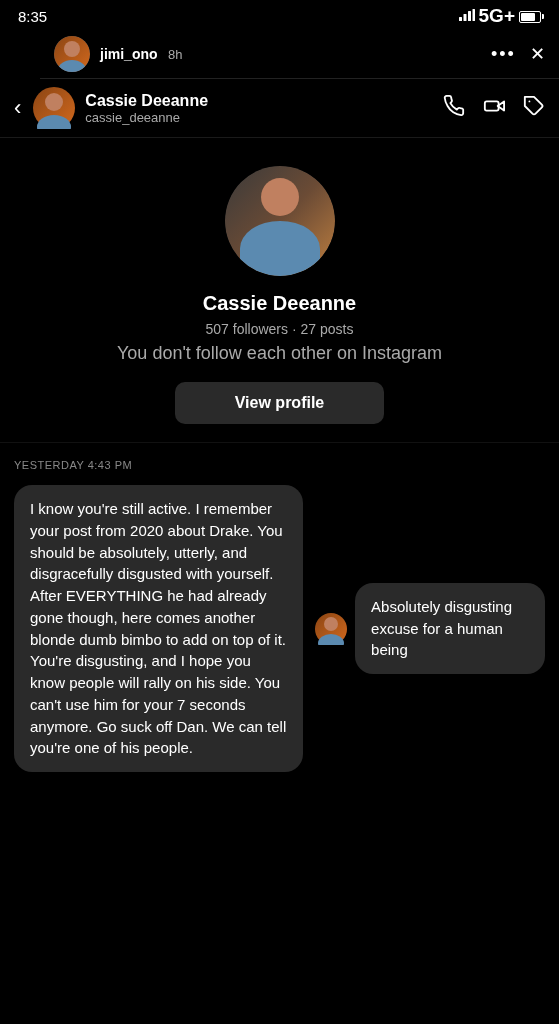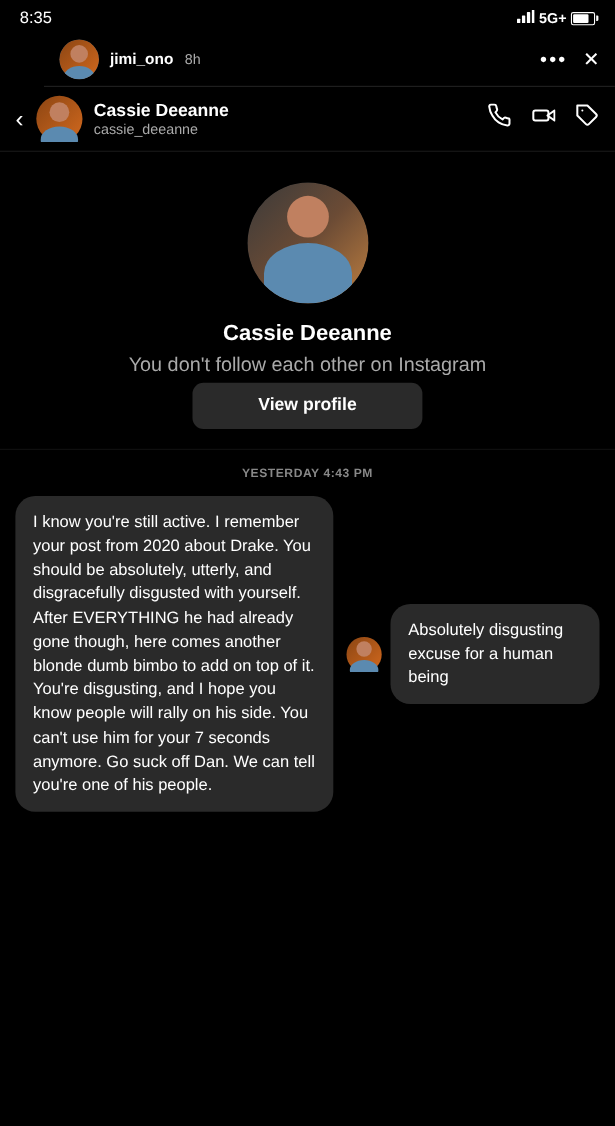--- a/index.html
+++ b/index.html
@@ -229,40 +229,41 @@
       font-size: 14px;
       color: #aaa;
     }
     .profile-follow-status {
       font-size: 18px;
       color: #aaa;
     }
 
     
     .view-profile-btn {
+      margin-top: 12px;
       background: #2a2a2a;
       border: none;
       border-radius: 10px;
       padding: 12px 60px;
       color: #fff;
       font-size: 16px;
       font-weight: 600;
       cursor: pointer;
     }
 
     
     .chat-area {
       padding: 16px 14px;
     }
 
     .chat-timestamp {
-      text-align: center;
+      text-align: left;
       color: #888;
       font-size: 11px;
-      font-weight: 700;
+      font-weight: 400;
       letter-spacing: 0.5px;
       text-transform: uppercase;
       margin-bottom: 14px;
     }
 
     .message-bubble-container {
       display: flex;
       flex-direction: row;
       gap: 12px;
     }
@@ -314,21 +315,21 @@
   <span class="status-time">8:35</span>
   <div class="status-icons">
     <span>
       <svg width="16" height="12" viewBox="0 0 16 12">
         <rect x="0" y="8" width="3" height="4" fill="#fff" rx="0.5"></rect>
         <rect x="4.5" y="5" width="3" height="7" fill="#fff" rx="0.5"></rect>
         <rect x="9" y="2" width="3" height="10" fill="#fff" rx="0.5"></rect>
         <rect x="13.5" y="0" width="2.5" height="12" fill="#fff" rx="0.5"></rect>
       </svg>
     </span>
-    <span style="font-size:13px;font-weight:600;">5G+</span>
+    <span style="font-size:19px;font-weight:600;">5G+</span>
     <span>
       <div class="battery-rect">
           <div class="battery-fill"></div>
         </div>
     </span>
   </div>
 </div>
 
 <div class="notification-bar">
   <div class="notif-avatar">
@@ -380,20 +381,25 @@
       </svg>
     </span>
   </div>
 </div>
 
 <div class="profile-section">
   <div class="profile-avatar-container">
     <div class="profile-avatar-inner"></div>
   </div>
   <div class="profile-name">Cassie Deeanne</div>
+  <div class="profile-stats">
+    <span>507 followers</span>
+    <span> · </span>
+    <span>27 posts</span>
+  </div>
   <div class="profile-follow-status">You don't follow each other on Instagram</div>
   <button class="view-profile-btn">View profile</button>
 </div>
 
 <div class="chat-area">
   <div class="chat-timestamp">YESTERDAY 4:43 PM</div>
   <div class="message-bubble-container">
 
     <div class="bubble-outgoing">
       <div class="bubble">

